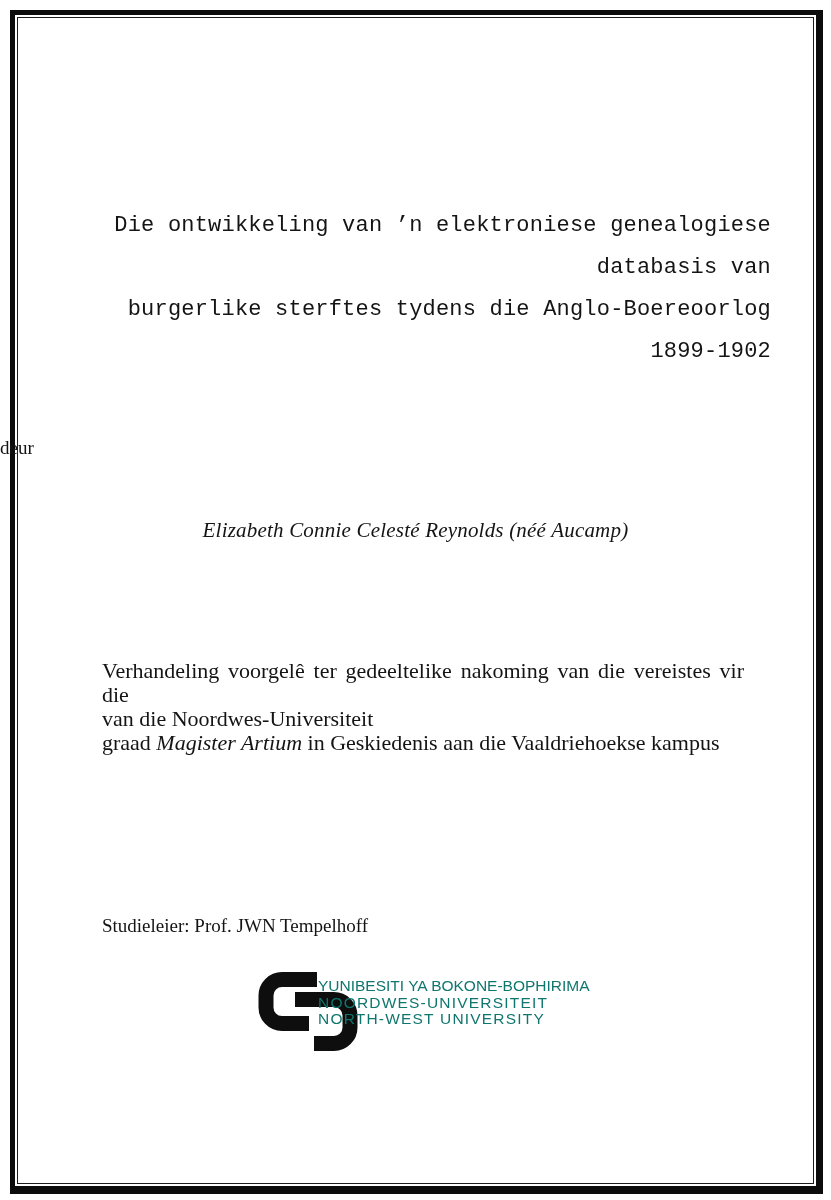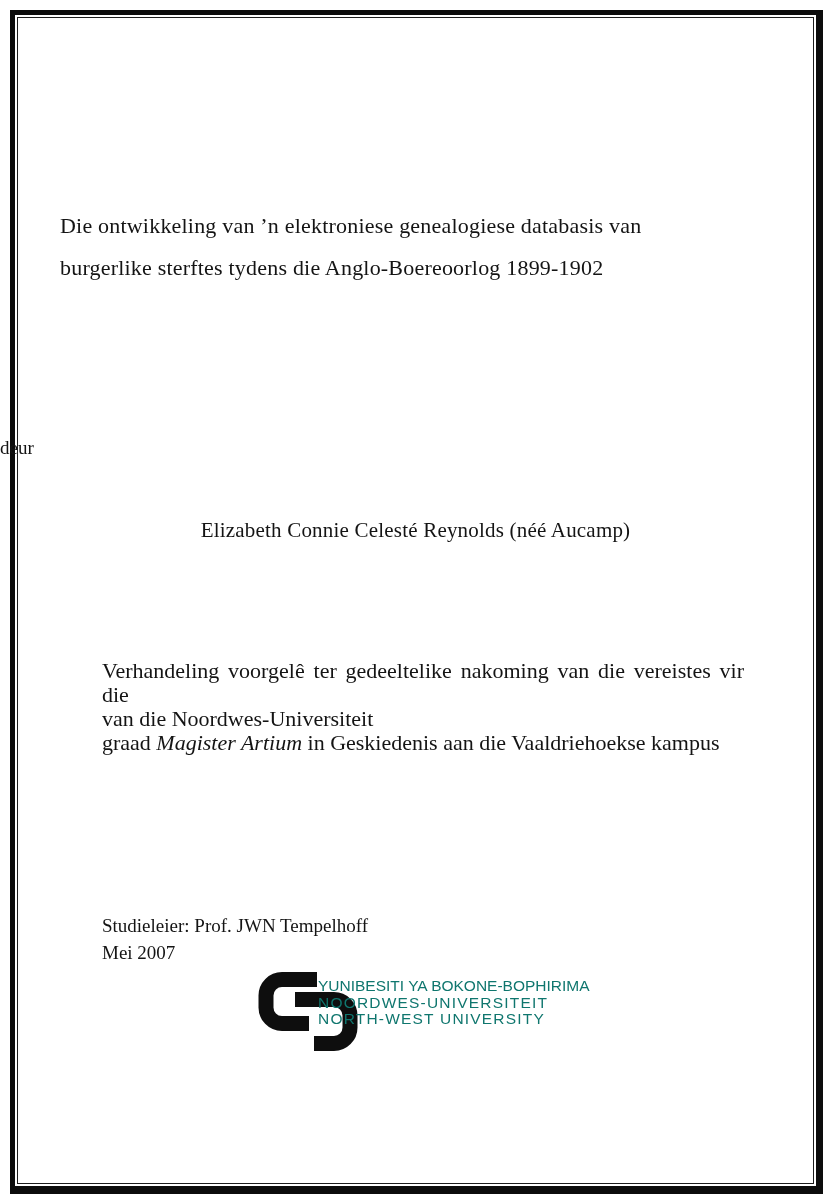--- a/index.html
+++ b/index.html
@@ -25,37 +25,39 @@
     border-width: 5px 7px 8px 5px;
   }
   .inner-border {
     position: absolute;
     left: 2px; top: 2px; right: 2px; bottom: 2px;
     border: 1.5px solid #1d1d1d;
   }
   .title-block {
     position: absolute;
     left: 60px; right: 60px; top: 205px;
-    text-align: left;
+    text-align: right;
     font-size: 22px;
     line-height: 42px;
     letter-spacing: 0.2px;
+    font-family: Liberation Mono, monospace;
   }
   .byline {
     position: absolute;
     left: 0; right: 0; top: 437px;
     text-align: left;
     font-size: 19px;
   }
   .author {
     position: absolute;
     left: 0; right: 0; top: 518px;
     text-align: center;
     font-size: 21px;
     letter-spacing: 0.2px;
+    font-style: italic;
   }
   .declaration {
     position: absolute;
     left: 102px; top: 659px;
     width: 642px;
     font-size: 22px;
     line-height: 24px;
   }
   .declaration .justified {
     text-align: justify;
@@ -111,21 +113,20 @@
   <div class="author">Elizabeth Connie Celesté Reynolds (néé Aucamp)</div>
 
   <div class="declaration">
     <div class="justified">Verhandeling voorgelê ter gedeeltelike nakoming van die vereistes vir die</div>
     <div>van die Noordwes-Universiteit</div>
     <div><span>graad </span><i>Magister Artium</i><span> in Geskiedenis aan die Vaaldriehoekse kampus</span></div>
   </div>
 
   <div class="supervisor-block">
     <div>Studieleier: Prof. JWN Tempelhoff</div>
-    <div>Mei 2007</div>
   </div>
 
   <div class="logo">
     <svg class="logo-mark" viewBox="0 0 103 81" xmlns="http://www.w3.org/2000/svg" aria-hidden="true">
       <g fill="none" stroke="#0e0e0e" stroke-width="15" stroke-linecap="butt">
         <path d="M 60 8.5 H 25 A 16 16 0 0 0 9 24.5 V 36 A 16 16 0 0 0 25 52.5 H 52"></path>
         <path d="M 38 28.5 H 77 A 16 16 0 0 1 93 44.5 V 56.5 A 16 16 0 0 1 77 72.5 H 57"></path>
       </g>
     </svg>
     <div class="logo-text">

